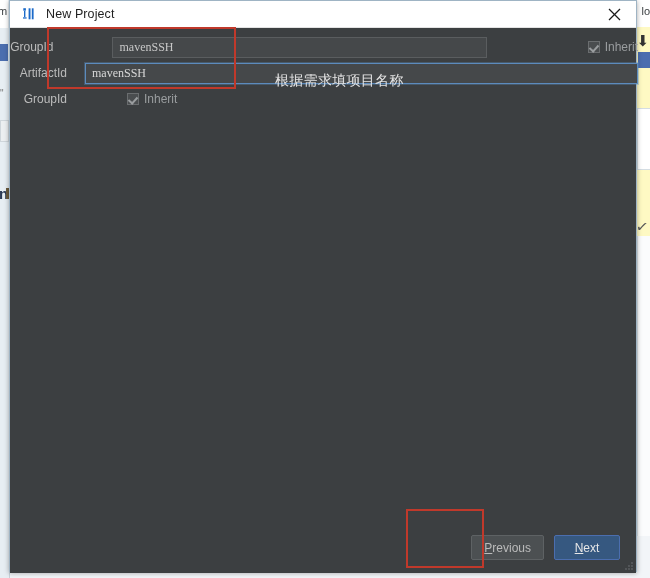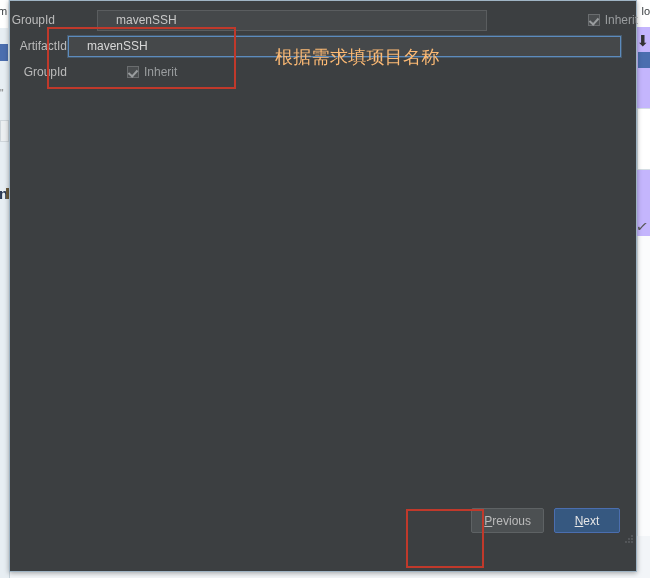--- a/index.html
+++ b/index.html
@@ -75,21 +75,21 @@
     position: absolute;
     left: 6px; top: 188px;
     width: 5px; height: 11px;
     background: #6b5b3e;
   }
 
   .bg-right-strip {
     position: absolute;
     right: 0; top: 0;
     width: 13px; height: 412px;
-    background: #c4b5fd;
+    background: #fef9c3;
     border-left: 1px solid #c6d2da;
   }
   .bg-right-white {
     position: absolute;
     right: 0; top: 0;
     width: 13px; height: 27px;
     background: #ffffff;
   }
   .bg-right-text {
     position: absolute;
@@ -206,29 +206,29 @@
     width: 57px;
     text-align: right;
     font-size: 12px;
     color: #bbbbbb;
     padding-right: 0px;
     box-sizing: border-box;
     white-space: nowrap;
   }
 
   .field-input {
-    margin-left: 1px;
+    margin-left: 18px;
     height: 21px;
     box-sizing: border-box;
     background: #45484a;
     border: 1px solid #5a5d5f;
     color: #c8c8c8;
     font-size: 12px;
-    font-family: Liberation Sans, sans-serif;
-    padding: 0 0 0 18px;
+    font-family: Liberation Serif, serif;
+    padding: 0 0 0 6px;
     line-height: 19px;
     outline: none;
     border-radius: 0;
   }
   .field-input.w-normal { width: 488px; }
   .field-input.focused {
     border: 1px solid #5c8bbd;
     box-shadow: 0 0 0 1px rgba(92,139,189,0.35);
     background: #45484a;
     color: #d8d8d8;
@@ -265,22 +265,22 @@
     font-size: 12px;
     color: #9a9d9f;
     white-space: nowrap;
   }
 
   
   .annot-text {
     position: absolute;
     left: 265px;
     top: 44px;
-    font-size: 18px;
-    color: #fdba74;
+    font-size: 14px;
+    color: #e5e5e5;
     white-space: nowrap;
     font-family: "DejaVu Sans", sans-serif;
     letter-spacing: 0.3px;
   }
 
   
   .red-rect {
     position: absolute;
     border: 2px solid #c0392b;
     box-sizing: border-box;
@@ -361,20 +361,39 @@
       <div class="bg-left-sel"></div>
       <div class="bg-left-quote">"</div>
       <div class="bg-left-box"></div>
       <div class="bg-left-bold">n</div>
       <div class="bg-left-dark"></div>
     </div>
   </div>
 
   <div class="dialog">
 
+    <div class="titlebar">
+      <div class="title-icon">
+        <svg width="16" height="16" viewBox="0 0 16 16">
+          <rect x="1" y="1" width="14" height="14" fill="#ffffff"></rect>
+          <path d="M2.3 2.2h2.6v2.5H2.3z" fill="#1b6ac9"></path>
+          <path d="M3.0 5.1h1.4v6.0H3.0z" fill="#1b6ac9"></path>
+          <path d="M2.0 11.3h3.6v1.3H2.0z" fill="#1b6ac9"></path>
+          <path d="M7.6 2.3h1.9v11.0H7.6z" fill="#1b6ac9"></path>
+          <path d="M10.8 2.3h1.8v11.0h-1.8z" fill="#1b6ac9"></path>
+        </svg>
+      </div>
+      <div class="title-text">New Project</div>
+      <div class="title-close">
+        <svg width="13" height="13" viewBox="0 0 13 13">
+          <line x1="1" y1="1" x2="12" y2="12" stroke="#1a1a1a" stroke-width="1.3"></line>
+          <line x1="12" y1="1" x2="1" y2="12" stroke="#1a1a1a" stroke-width="1.3"></line>
+        </svg>
+      </div>
+    </div>
 
     <div class="dlg-body">
 
       <div class="form-row row-group">
         <div class="field-label">GroupId</div>
         <input class="field-input w-normal" type="text" value="mavenSSH" style="">
         <div class="inherit-box">
           <div class="chk"></div>
           <div class="inherit-label">Inherit</div>
         </div>

